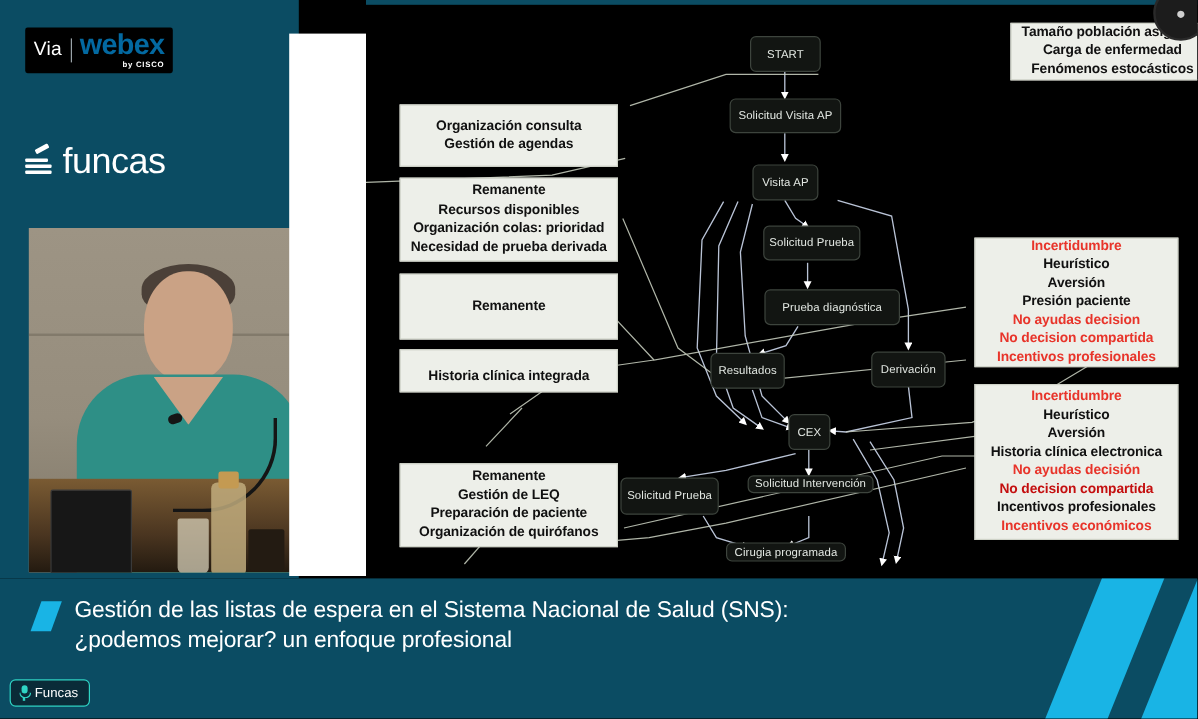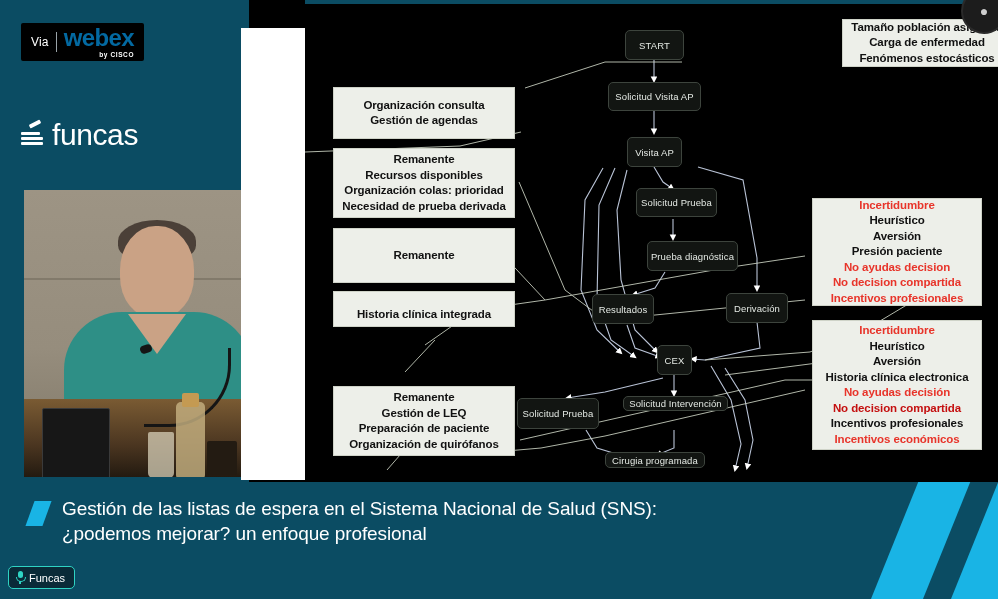--- a/index.html
+++ b/index.html
@@ -34,21 +34,21 @@
     width: 123px; height: 38px;
     background: #000000;
     border-radius: 2px;
     display: flex;
     align-items: center;
     justify-content: center;
     gap: 7px;
   }
   .webex-via {
     color: #ffffff;
-    font-size: 12px;
+    font-size: 16px;
     letter-spacing: .2px;
   }
   .webex-divider {
     width: 1px; height: 20px;
     background: #9aa3a8;
   }
   .webex-main {
     display: flex;
     flex-direction: column;
     align-items: flex-start;
@@ -508,21 +508,21 @@
       <span class="ln red">No ayudas decisión</span>
       <span class="ln darkred">No decision compartida</span>
       <span class="ln">Incentivos profesionales</span>
       <span class="ln red">Incentivos económicos</span>
     </div>
 
     <div class="node" style="left:320px; top:30px; width:59px; height:30px;">START</div>
     <div class="node" style="left:303px; top:82px; width:93px; height:29px;">Solicitud Visita AP</div>
     <div class="node" style="left:322px; top:137px; width:55px; height:30px;">Visita AP</div>
     <div class="node" style="left:331px; top:188px; width:81px; height:29px;">Solicitud Prueba</div>
-    <div class="node" style="left:342px; top:241px; width:91px; height:30px;">Prueba diagnóstica</div>
+    <div class="node" style="left:332px; top:241px; width:113px; height:30px;">Prueba diagnóstica</div>
     <div class="node" style="left:287px; top:294px; width:62px; height:30px;">Resultados</div>
     <div class="node" style="left:421px; top:293px; width:62px; height:30px;">Derivación</div>
     <div class="node" style="left:352px; top:345px; width:35px; height:30px;">CEX</div>
     <div class="node" style="left:212px; top:398px; width:82px; height:31px;">Solicitud Prueba</div>
     <div class="node" style="left:318px; top:396px; width:105px; height:15px;">Solicitud Intervención</div>
     <div class="node" style="left:300px; top:452px; width:100px; height:16px;">Cirugia programada</div>
 
     <div class="corner-bubble">●</div>
   </div>
 

